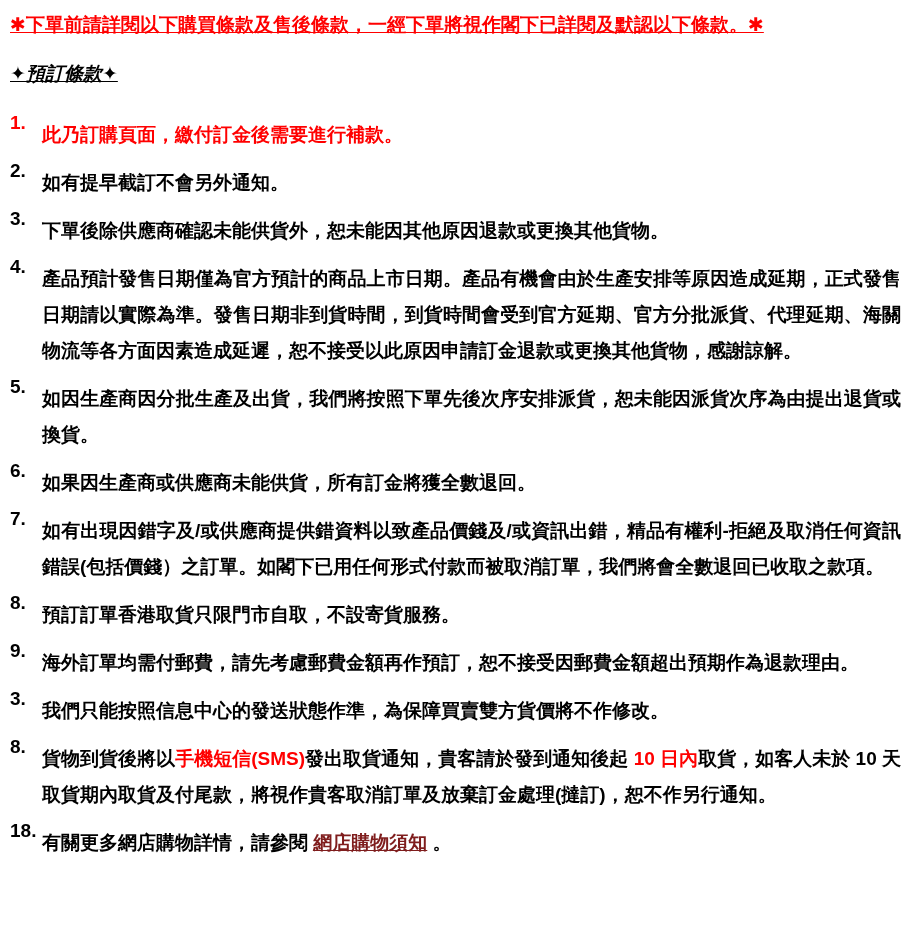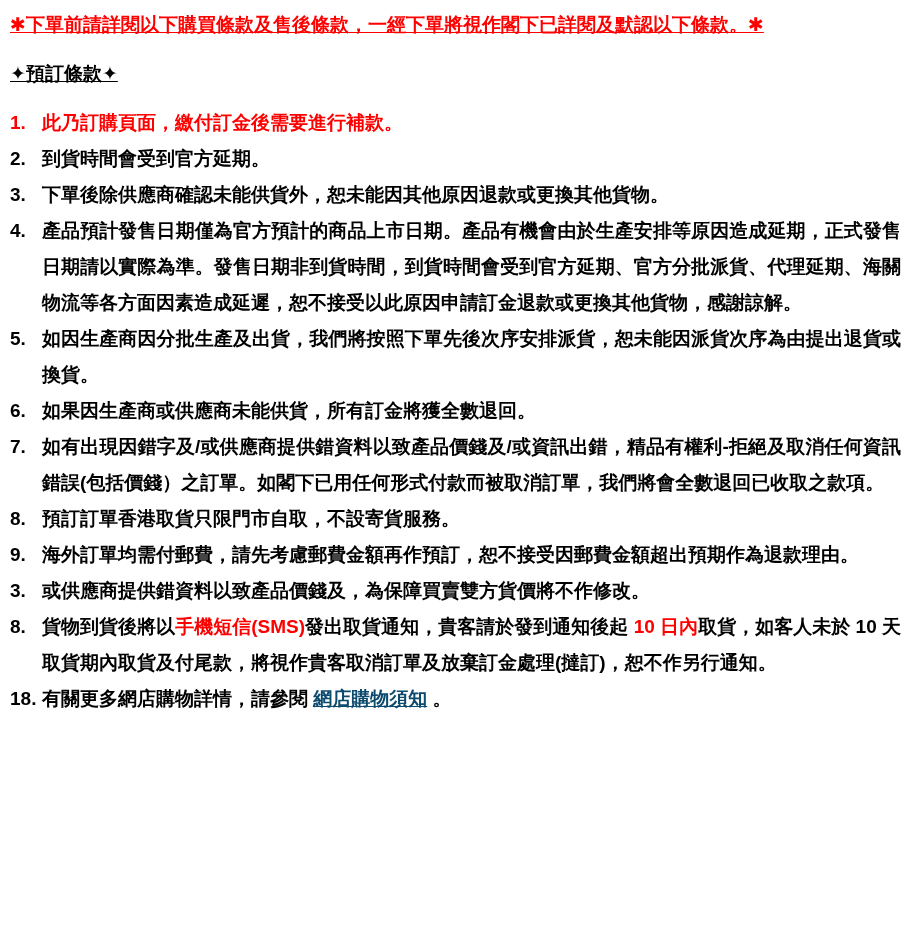--- a/index.html
+++ b/index.html
@@ -21,71 +21,73 @@
   .title {
     color: #ff0000;
     text-decoration: underline;
     margin-bottom: 13px;
   }
   .section-header {
     color: #000000;
     text-decoration: underline;
     margin-bottom: 13px;
     display: inline-block;
+    font-style: italic;
   }
   .terms-list {
     margin: 0;
     padding: 0;
   }
   .term-item {
     display: flex;
     align-items: flex-start;
   }
   .term-item .num {
     flex: 0 0 32px;
     width: 32px;
   }
   .term-item .text {
     flex: 1;
     text-align: justify;
+    margin-top: 12px;
   }
   .term-item.red,
   .term-item.red .num,
   .term-item.red .text {
     color: #ff0000;
   }
   .seg-normal {
     color: inherit;
   }
   .seg-red-underline {
     color: #ff0000;
   }
   a.seg-link {
-    color: #0c4a6e;
+    color: #7f1d1d;
     text-decoration: underline;
     cursor: pointer;
     font-family: Liberation Serif, serif;
   }
 </style>
 </head>
 <body>
 
 <div class="doc">
   <div class="title">✱下單前請詳閱以下購買條款及售後條款，一經下單將視作閣下已詳閱及默認以下條款。✱</div>
   <div>
     <span class="section-header">✦預訂條款✦</span>
   </div>
   <div class="terms-list">
       <div class="term-item red">
         <span class="num">1.</span>
         <span class="text"><span class="seg-normal">此乃訂購頁面，繳付訂金後需要進行補款。</span></span>
       </div>
       <div class="term-item">
         <span class="num">2.</span>
-        <span class="text"><span class="seg-normal">到貨時間會受到官方延期。</span></span>
+        <span class="text"><span class="seg-normal">如有提早截訂不會另外通知。</span></span>
       </div>
       <div class="term-item">
         <span class="num">3.</span>
         <span class="text"><span class="seg-normal">下單後除供應商確認未能供貨外，恕未能因其他原因退款或更換其他貨物。</span></span>
       </div>
       <div class="term-item">
         <span class="num">4.</span>
         <span class="text"><span class="seg-normal">產品預計發售日期僅為官方預計的商品上市日期。產品有機會由於生產安排等原因造成延期，正式發售日期請以實際為準。發售日期非到貨時間，到貨時間會受到官方延期、官方分批派貨、代理延期、海關物流等各方面因素造成延遲，恕不接受以此原因申請訂金退款或更換其他貨物，感謝諒解。</span></span>
       </div>
       <div class="term-item">
@@ -103,21 +105,21 @@
       <div class="term-item">
         <span class="num">8.</span>
         <span class="text"><span class="seg-normal">預訂訂單香港取貨只限門市自取，不設寄貨服務。</span></span>
       </div>
       <div class="term-item">
         <span class="num">9.</span>
         <span class="text"><span class="seg-normal">海外訂單均需付郵費，請先考慮郵費金額再作預訂，恕不接受因郵費金額超出預期作為退款理由。</span></span>
       </div>
       <div class="term-item">
         <span class="num">3.</span>
-        <span class="text"><span class="seg-normal">或供應商提供錯資料以致產品價錢及，為保障買賣雙方貨價將不作修改。</span></span>
+        <span class="text"><span class="seg-normal">我們只能按照信息中心的發送狀態作準，為保障買賣雙方貨價將不作修改。</span></span>
       </div>
       <div class="term-item">
         <span class="num">8.</span>
         <span class="text"><span class="seg-normal">貨物到貨後將以</span><span class="seg-red-underline">手機短信(SMS)</span><span class="seg-normal">發出取貨通知，貴客請於發到通知後起 </span><span class="seg-red-underline">10 日內</span><span class="seg-normal">取貨，如客人未於 10 天取貨期內取貨及付尾款，將視作貴客取消訂單及放棄訂金處理(撻訂)，恕不作另行通知。</span></span>
       </div>
       <div class="term-item">
         <span class="num">18.</span>
         <span class="text"><span class="seg-normal">有關更多網店購物詳情，請參閱 </span><a href="#" class="seg-link">網店購物須知</a><span class="seg-normal"> 。</span></span>
       </div>
     </div>

